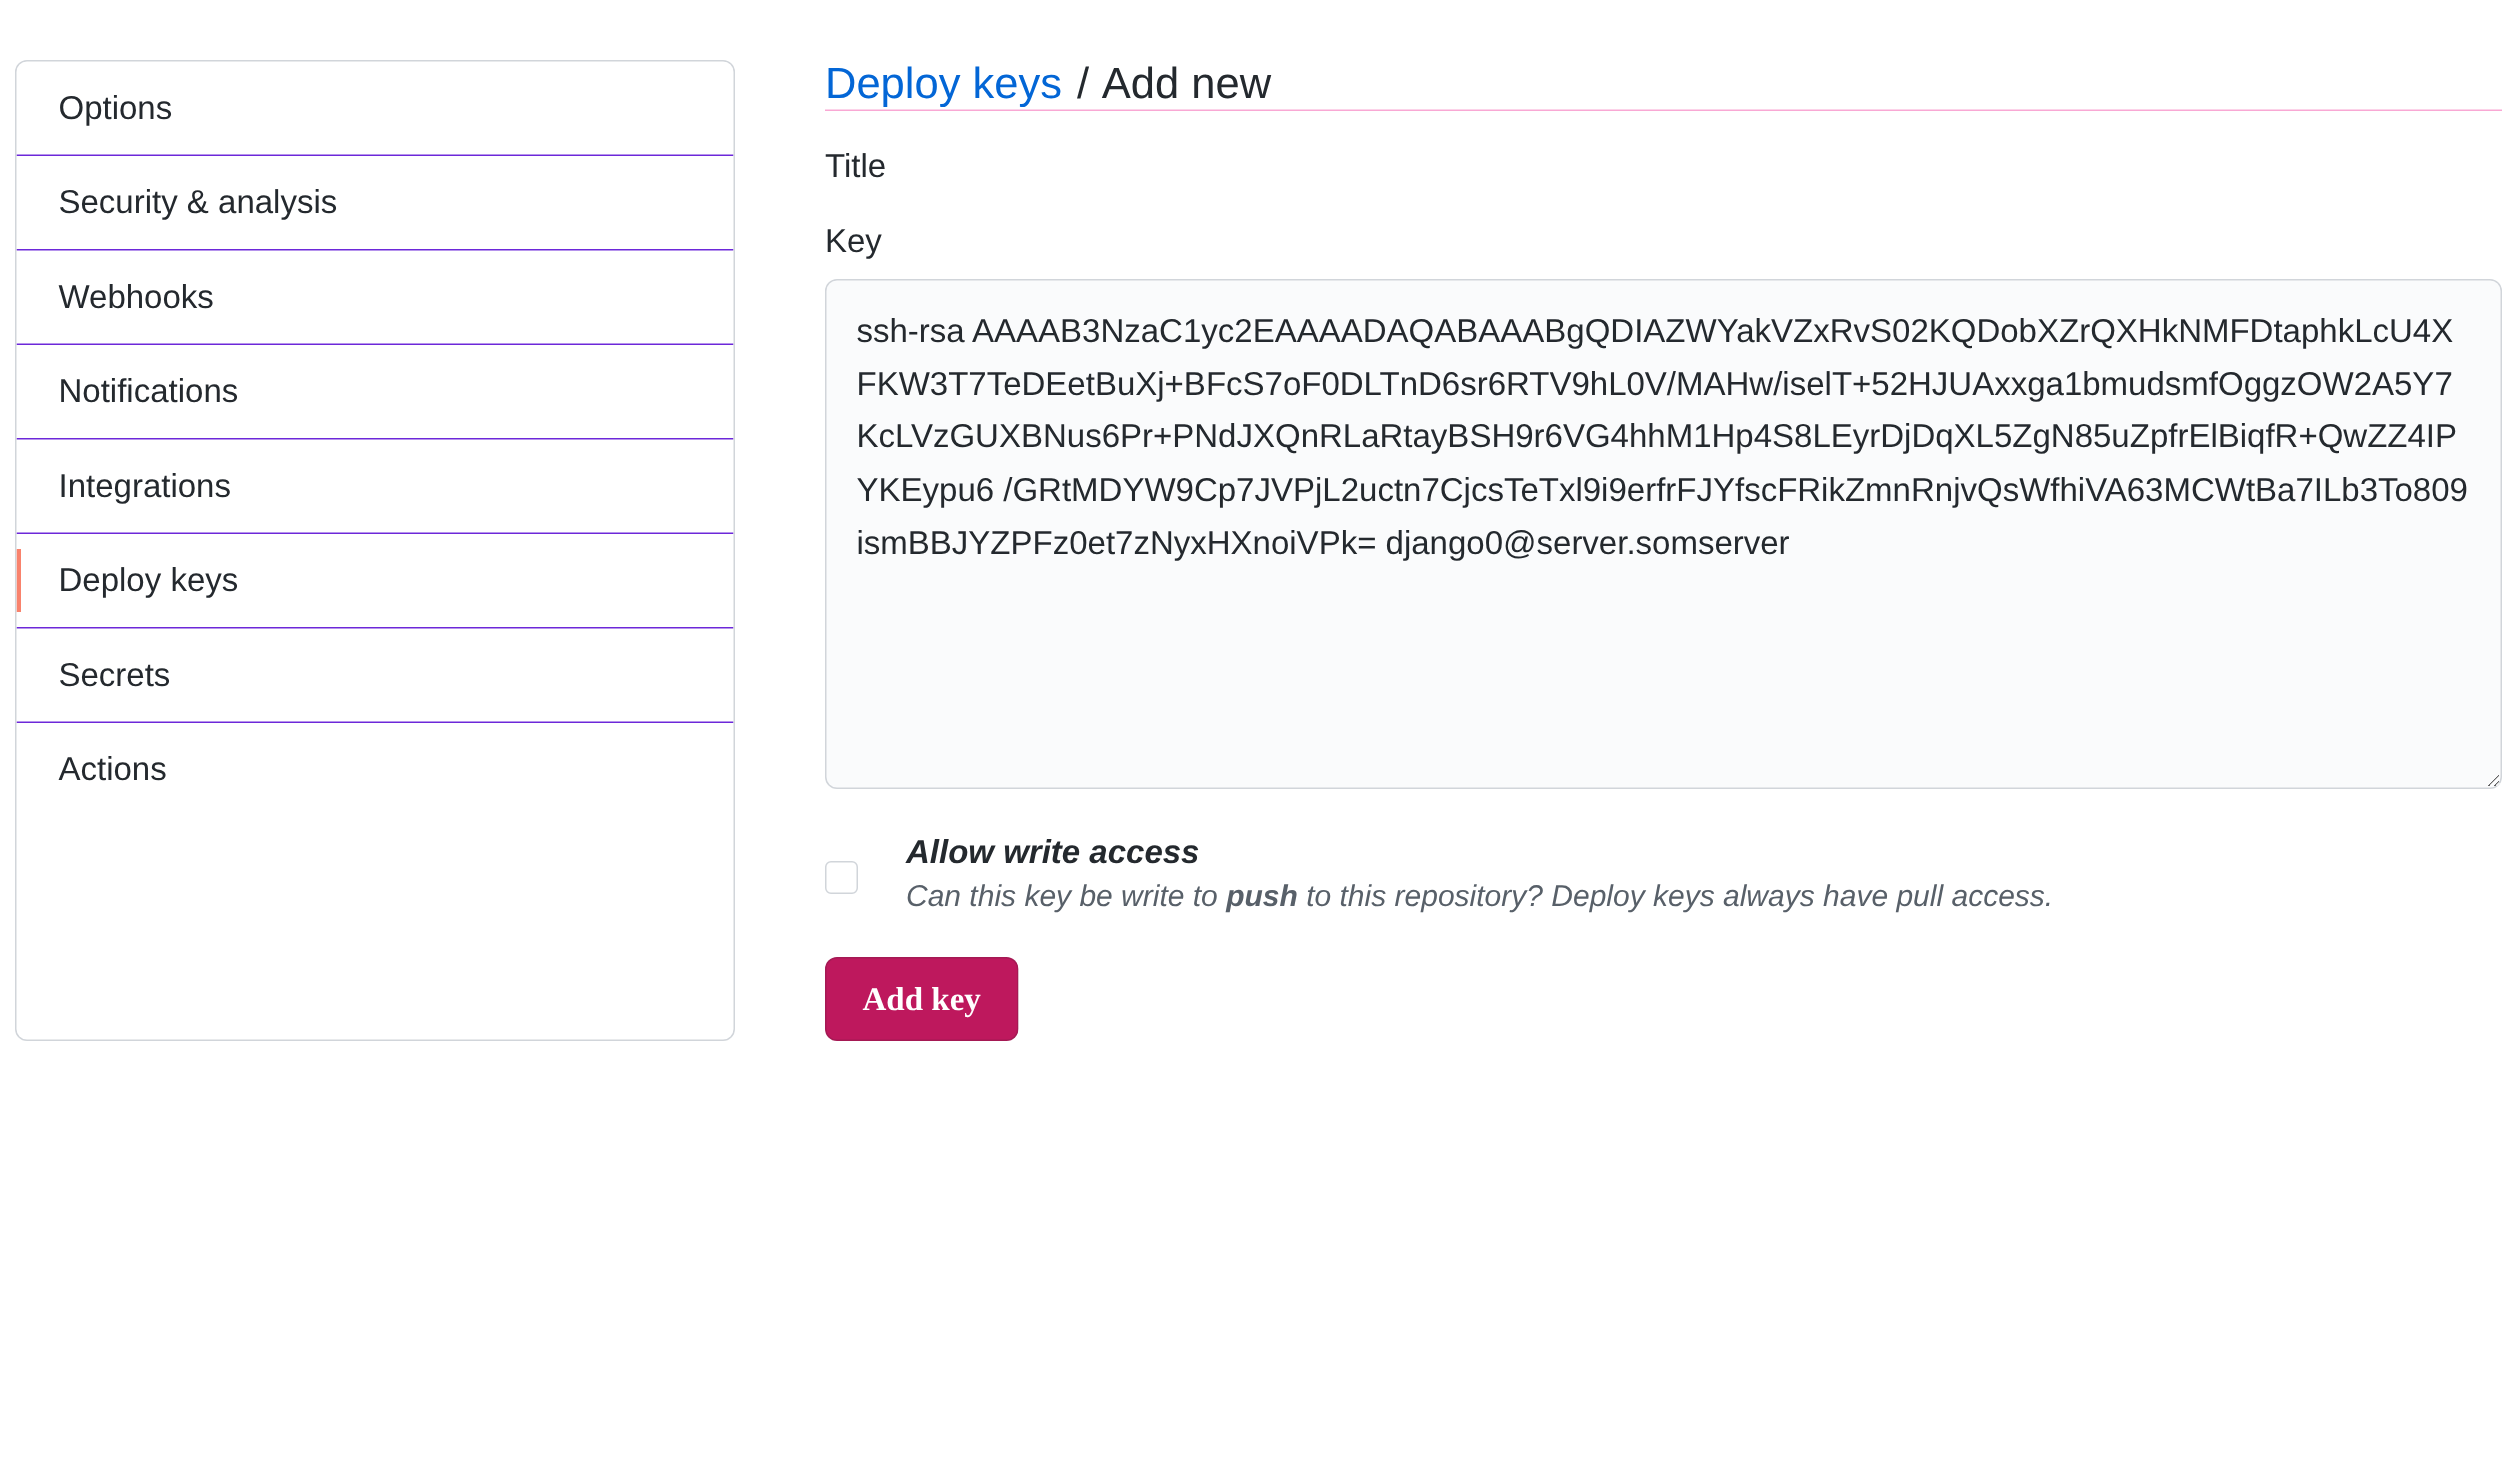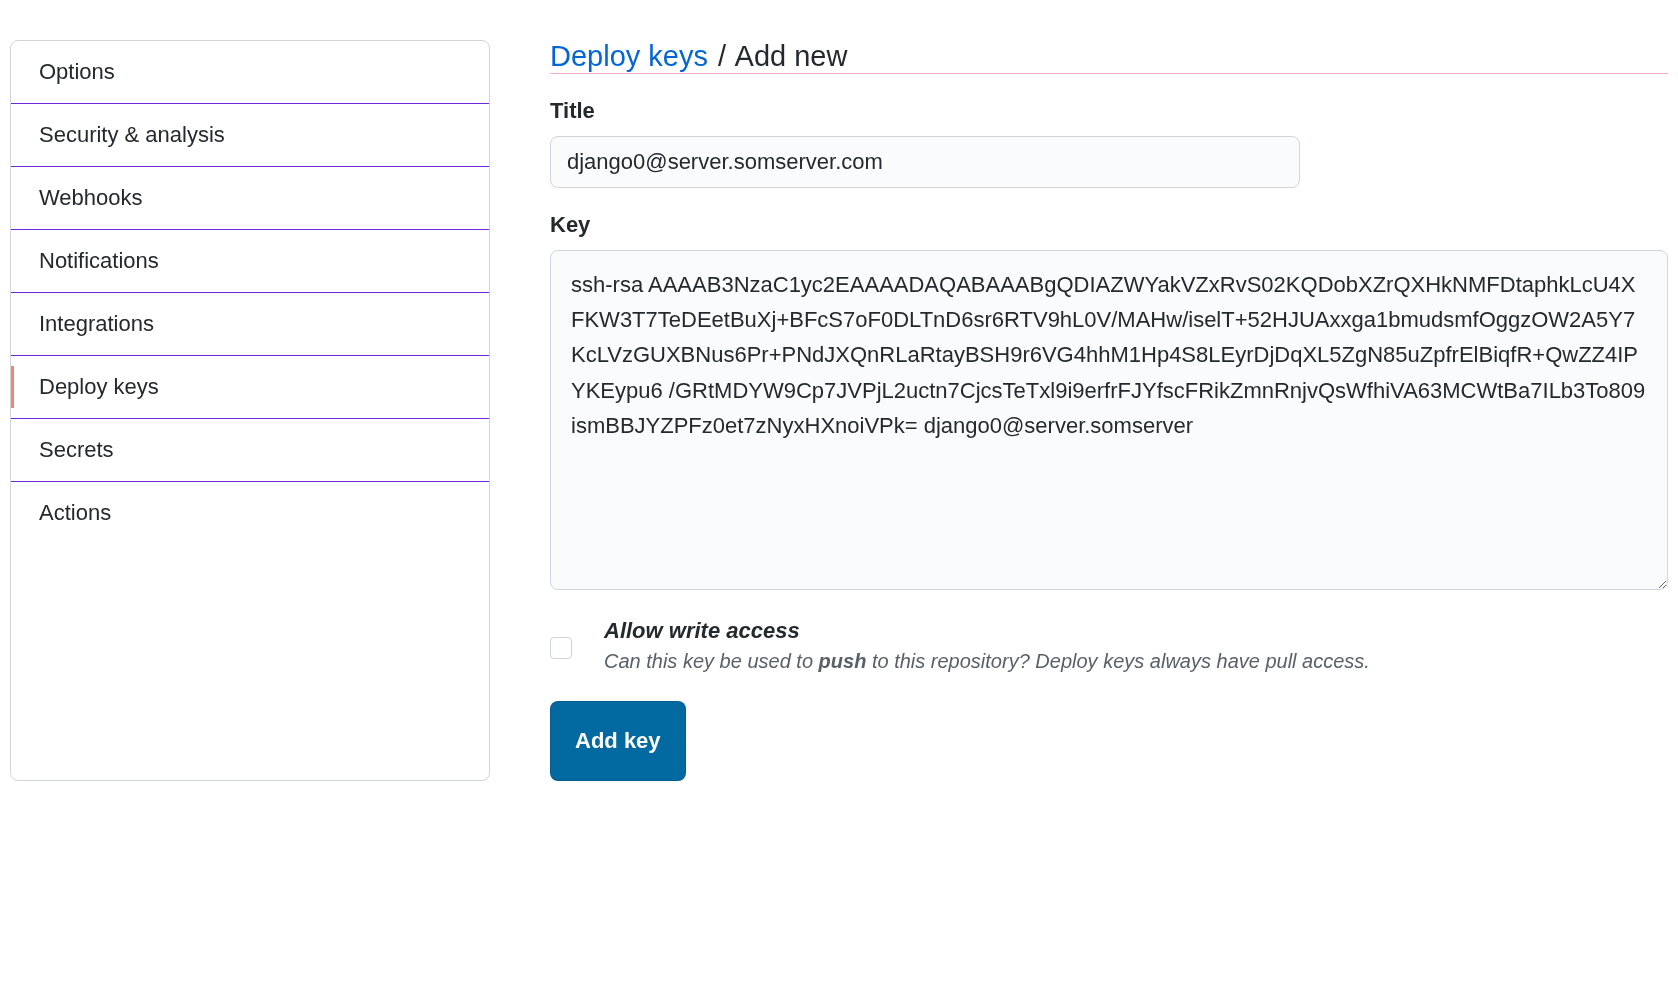--- a/index.html
+++ b/index.html
@@ -64,21 +64,21 @@
     }
     .page-header .current {
       color: #24292e;
     }
     .form-group {
       margin-bottom: 24px;
     }
     .form-label {
       display: block;
       font-size: 22px;
-      font-weight: 700;
+      font-weight: 400;
       margin-bottom: 12px;
       color: #24292e;
     }
     .text-input {
       width: 750px;
       max-width: 100%;
       padding: 12px 16px;
       font-size: 22px;
       border: 1px solid #d1d5da;
       border-radius: 8px;
@@ -125,29 +125,29 @@
     }
     .checkbox-hint {
       font-size: 20px;
       color: #586069;
       margin-top: 6px;
     }
     .checkbox-hint .bold {
       font-weight: 600;
     }
     .btn-primary {
-      background: #0369a1;
+      background: #be185d;
       color: #ffffff;
       border: 1px solid rgba(27,31,35,0.15);
       border-radius: 8px;
-      padding: 26px 24px;
+      padding: 14px 24px;
       font-size: 22px;
       font-weight: 600;
       cursor: pointer;
-      font-family: Liberation Sans, sans-serif;
+      font-family: Liberation Serif, serif;
     }
   </style>
 </head>
 <body>
 
 <div class="layout">
   <nav class="sidebar">
     <div class="sidebar-item">Options</div>
     <div class="sidebar-item">Security &amp; analysis</div>
     <div class="sidebar-item">Webhooks</div>
@@ -160,33 +160,32 @@
 
   <main class="main">
     <h1 class="page-header">
       <span class="link">Deploy keys</span>
       <span class="slash">/</span>
       <span class="current">Add new</span>
     </h1>
 
     <div class="form-group">
       <label class="form-label">Title</label>
-      <input type="text" class="text-input" value="django0@server.somserver.com" style="">
     </div>
 
     <div class="form-group">
       <label class="form-label">Key</label>
       <textarea class="textarea" spellcheck="true" style="">ssh-rsa AAAAB3NzaC1yc2EAAAADAQABAAABgQDIAZWYakVZxRvS02KQDobXZrQXHkNMFDtaphkLcU4XFKW3T7TeDEetBuXj+BFcS7oF0DLTnD6sr6RTV9hL0V/MAHw/iselT+52HJUAxxga1bmudsmfOggzOW2A5Y7KcLVzGUXBNus6Pr+PNdJXQnRLaRtayBSH9r6VG4hhM1Hp4S8LEyrDjDqXL5ZgN85uZpfrElBiqfR+QwZZ4IPYKEypu6 /GRtMDYW9Cp7JVPjL2uctn7CjcsTeTxl9i9erfrFJYfscFRikZmnRnjvQsWfhiVA63MCWtBa7ILb3To809ismBBJYZPFz0et7zNyxHXnoiVPk= django0@server.somserver</textarea>
     </div>
 
     <div class="checkbox-row">
       <div class="checkbox"></div>
       <div>
         <label class="checkbox-label">Allow write access</label>
         <div class="checkbox-hint">
-          <span>Can this key be used to </span><span class="bold">push</span><span> to this repository? Deploy keys always have pull access.</span>
+          <span>Can this key be write to </span><span class="bold">push</span><span> to this repository? Deploy keys always have pull access.</span>
         </div>
       </div>
     </div>
 
     <button class="btn-primary">Add key</button>
   </main>
 </div>
 
 </body></html>

